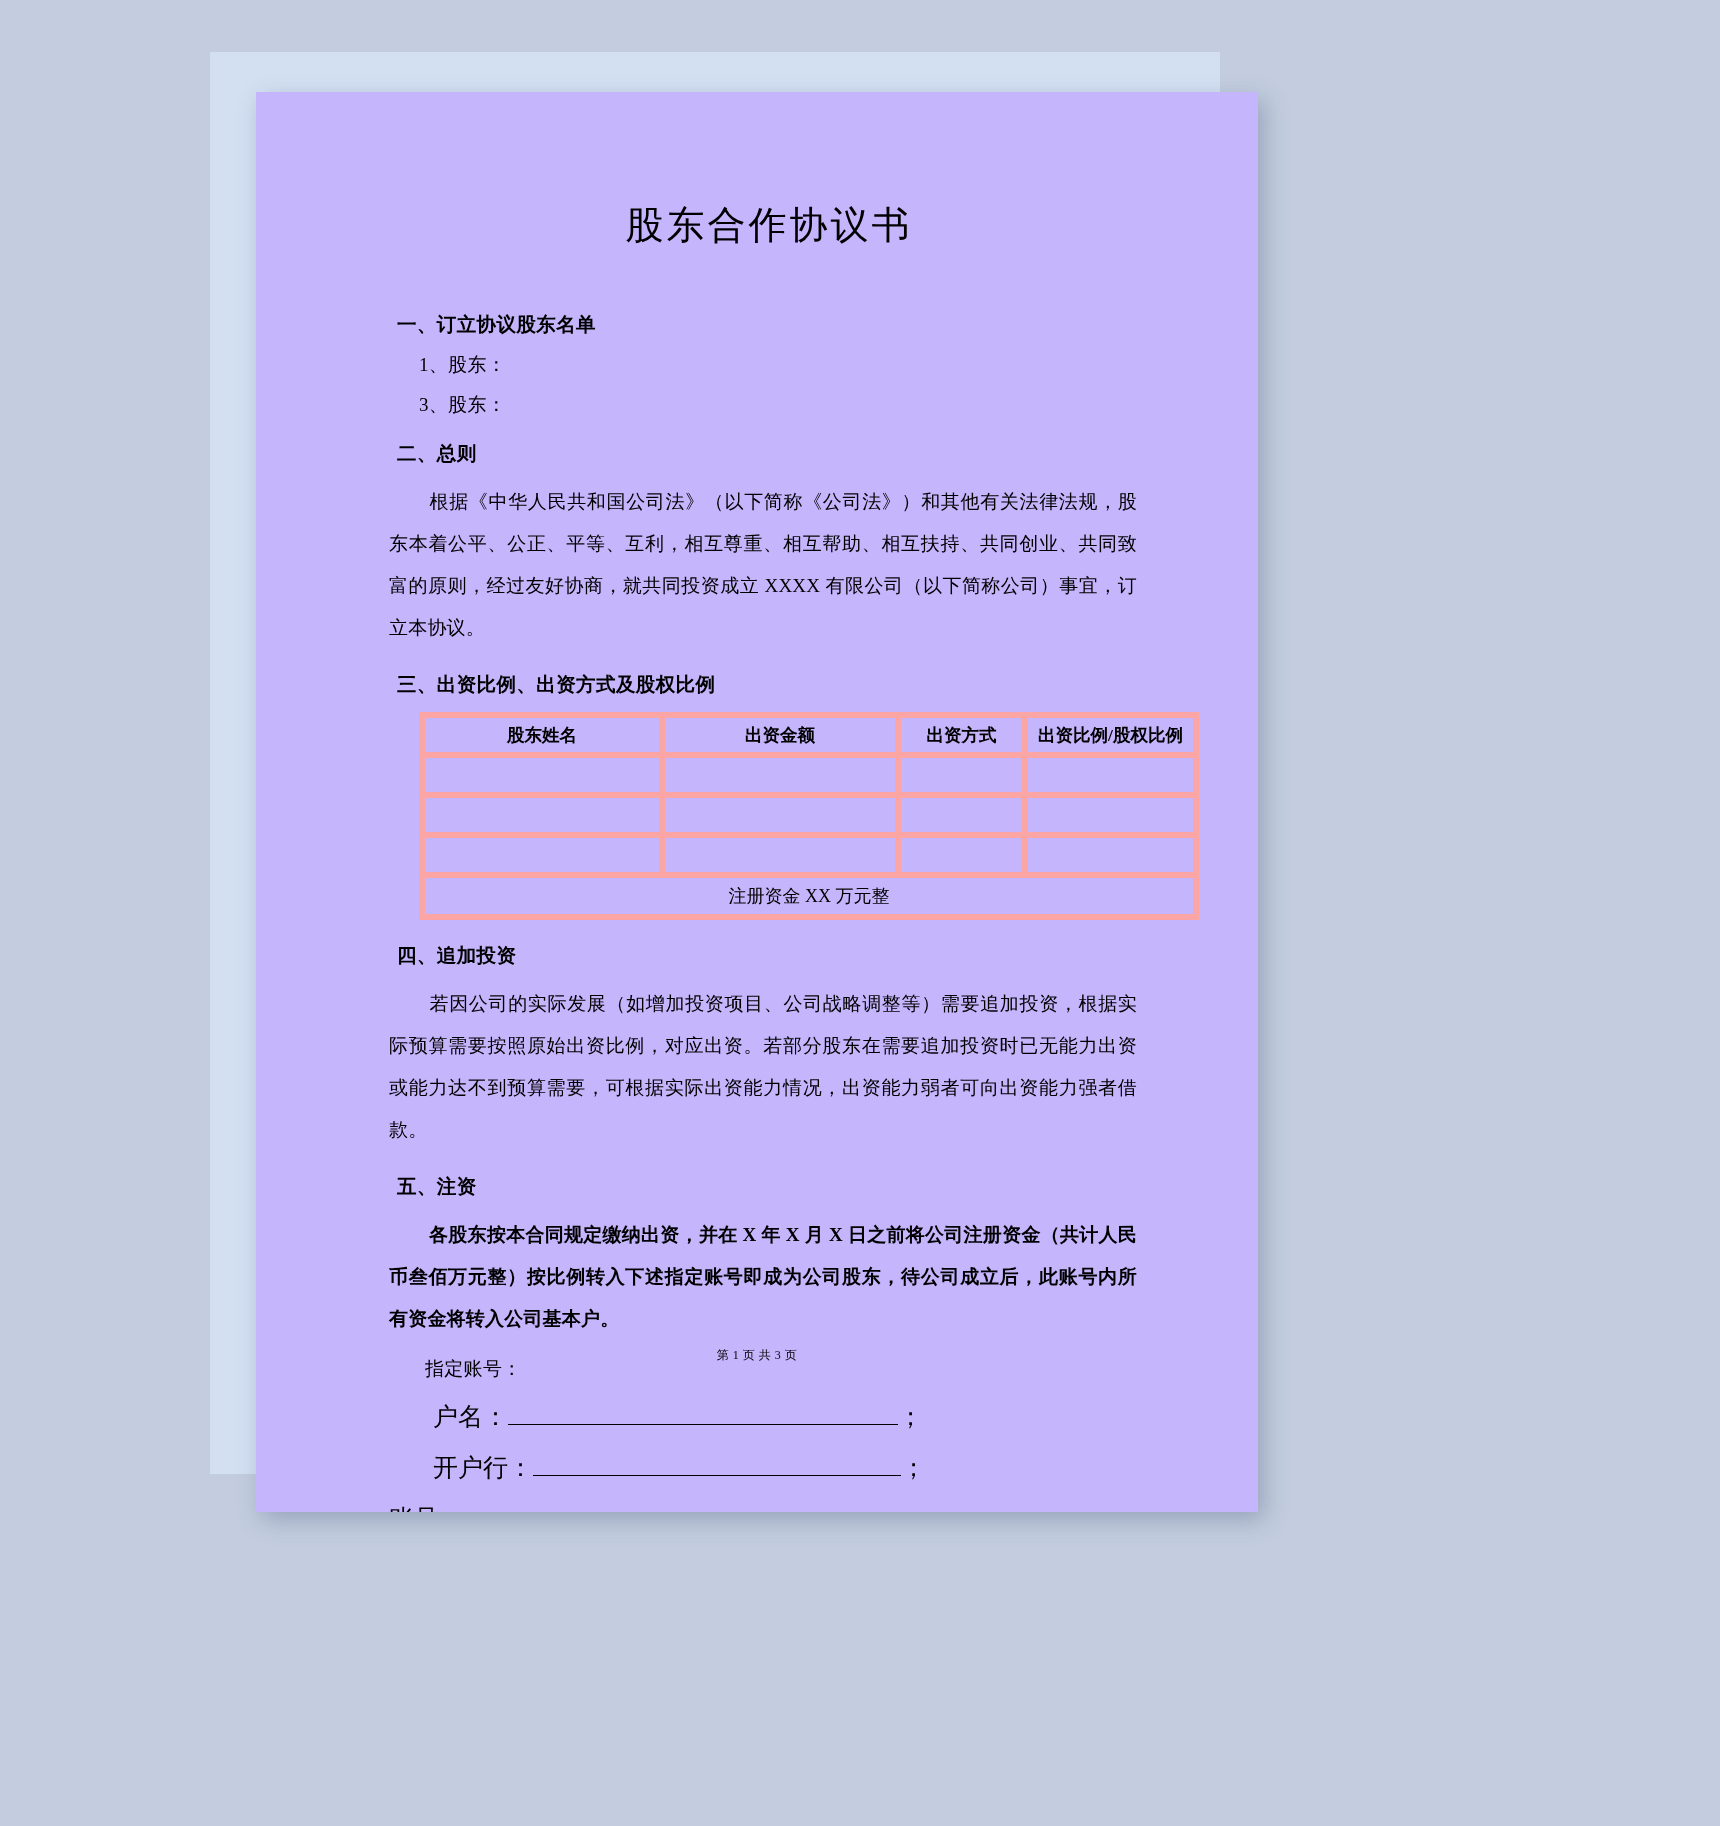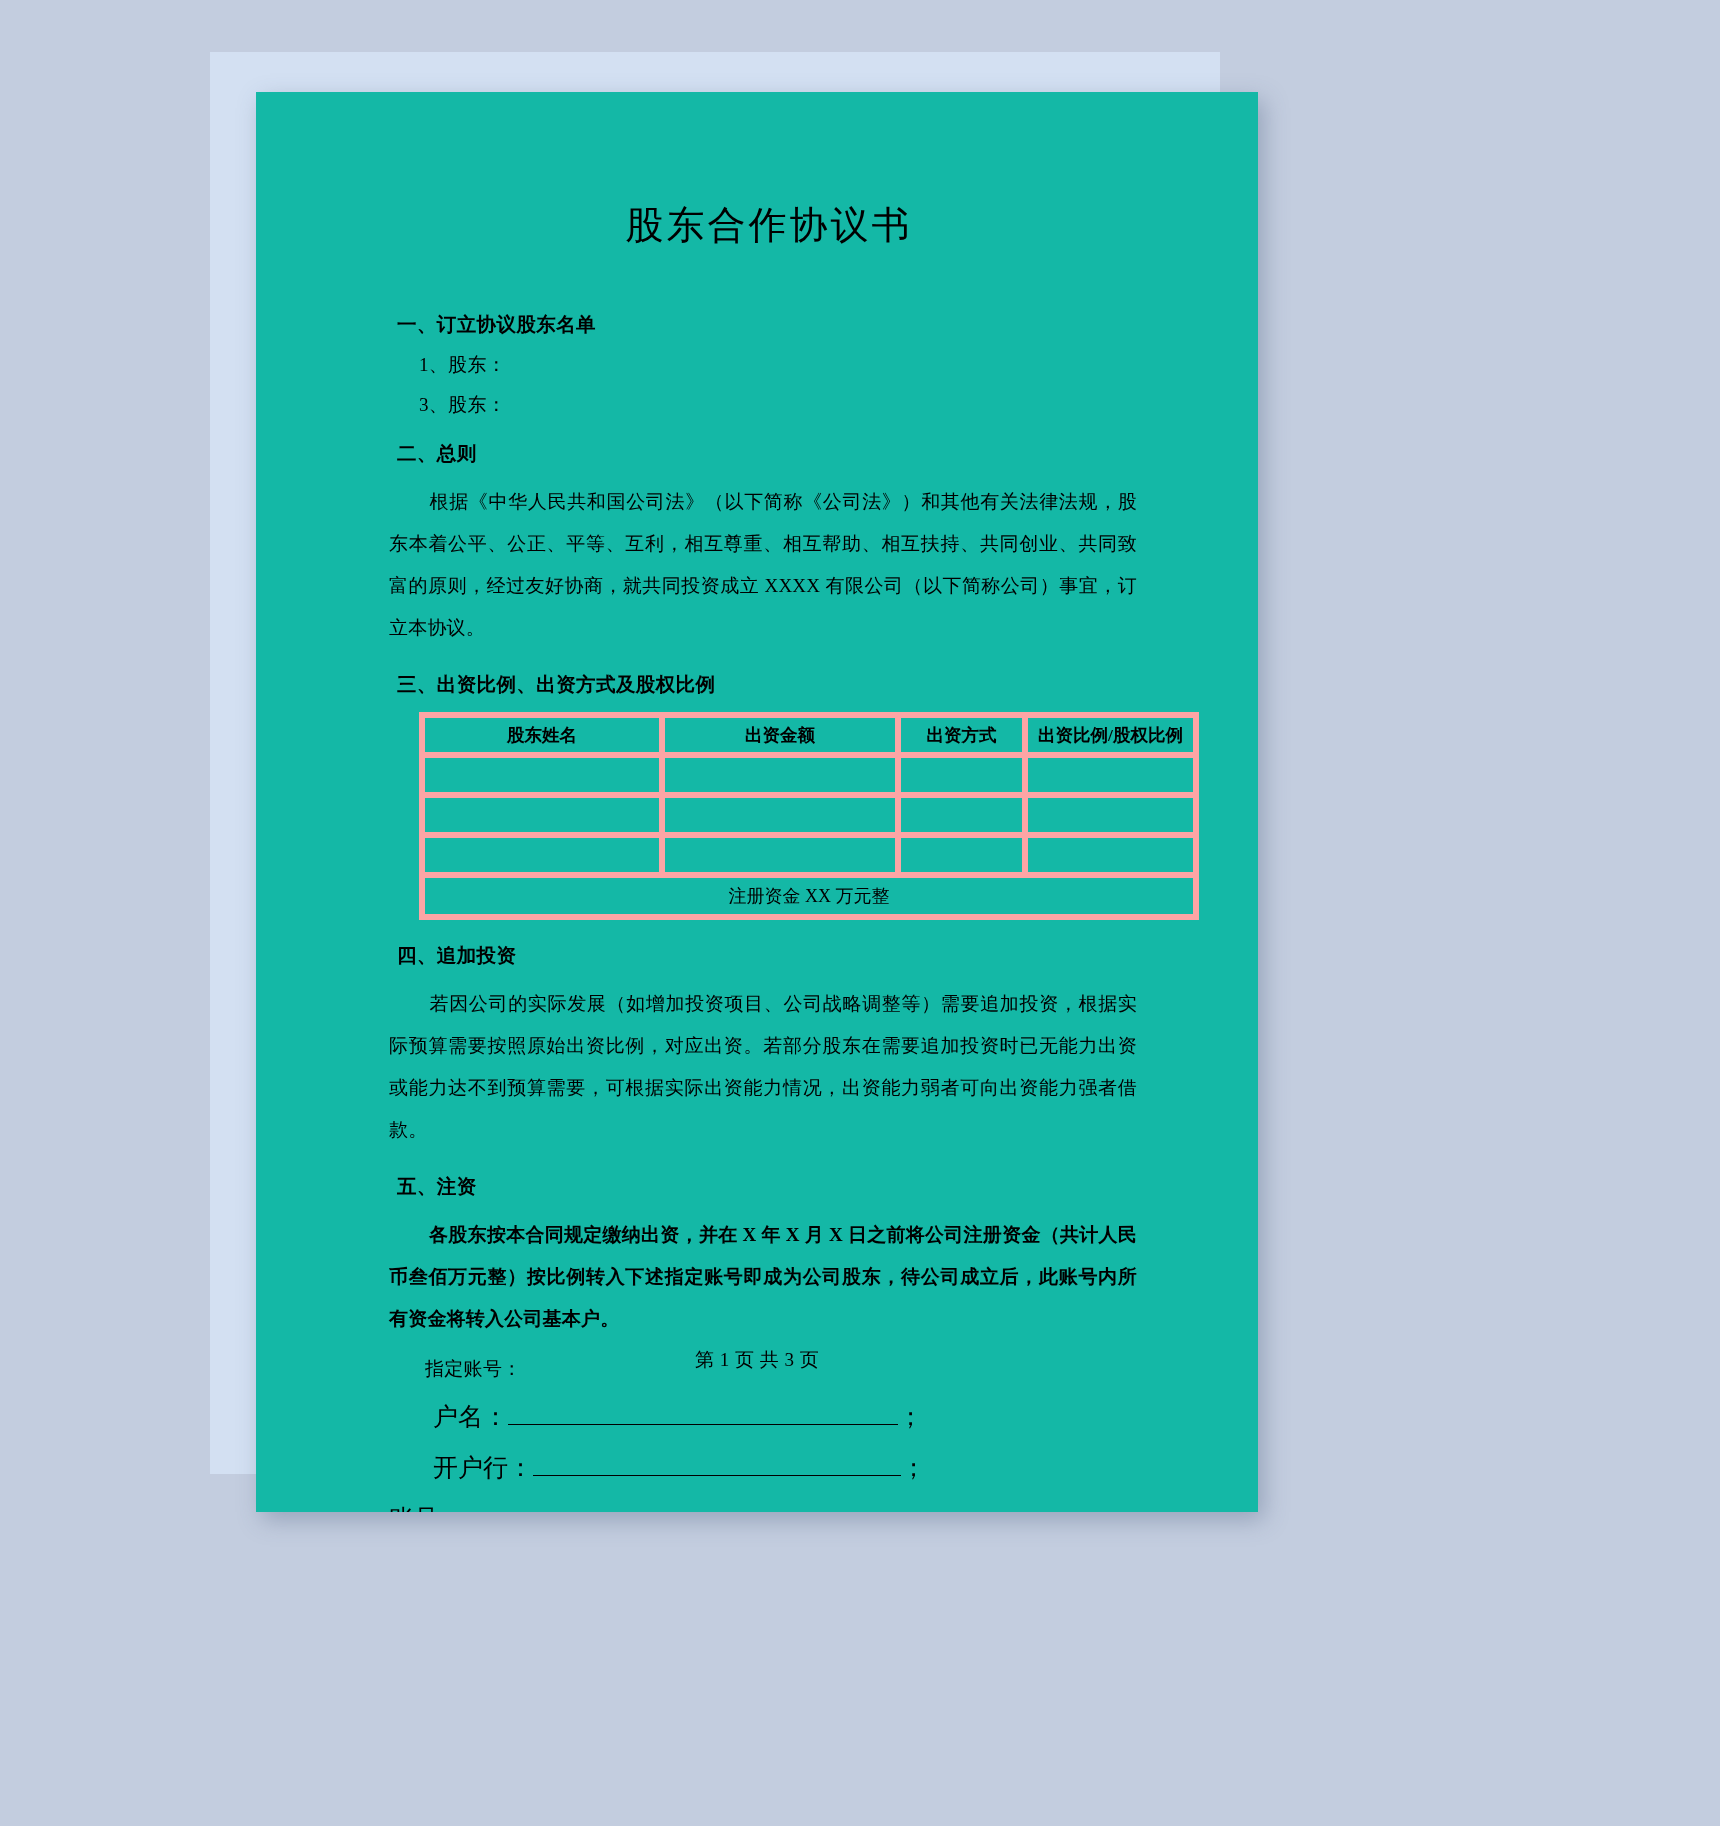--- a/index.html
+++ b/index.html
@@ -24,21 +24,21 @@
     height: 1422px;
     background: #d3e0f2;
   }
 
   #page {
     position: absolute;
     left: 256px;
     top: 92px;
     width: 1002px;
     height: 1420px;
-    background: #14b8a6;
+    background: #c4b5fd;
     box-shadow: 6px 8px 22px rgba(70, 90, 120, 0.35);
     overflow: hidden;
   }
 
   #page-inner {
     position: absolute;
     left: 0; top: 0;
     width: 1002px;
     height: 1420px;
     padding: 0;
@@ -137,21 +137,21 @@
   .blank.w-long { width: 390px; }
   .blank.w-mid  { width: 368px; }
   .blank.w-acct { width: 400px; }
 
   .page-footer {
     position: absolute;
     left: 0;
     top: 1255px;
     width: 1002px;
     text-align: center;
-    font-size: 19px;
+    font-size: 12px;
     letter-spacing: 0.5px;
   }
 </style>
 </head>
 <body>
 
 <div id="backdrop-sheet"></div>
 
 <div id="page">
   <div id="page-inner">

